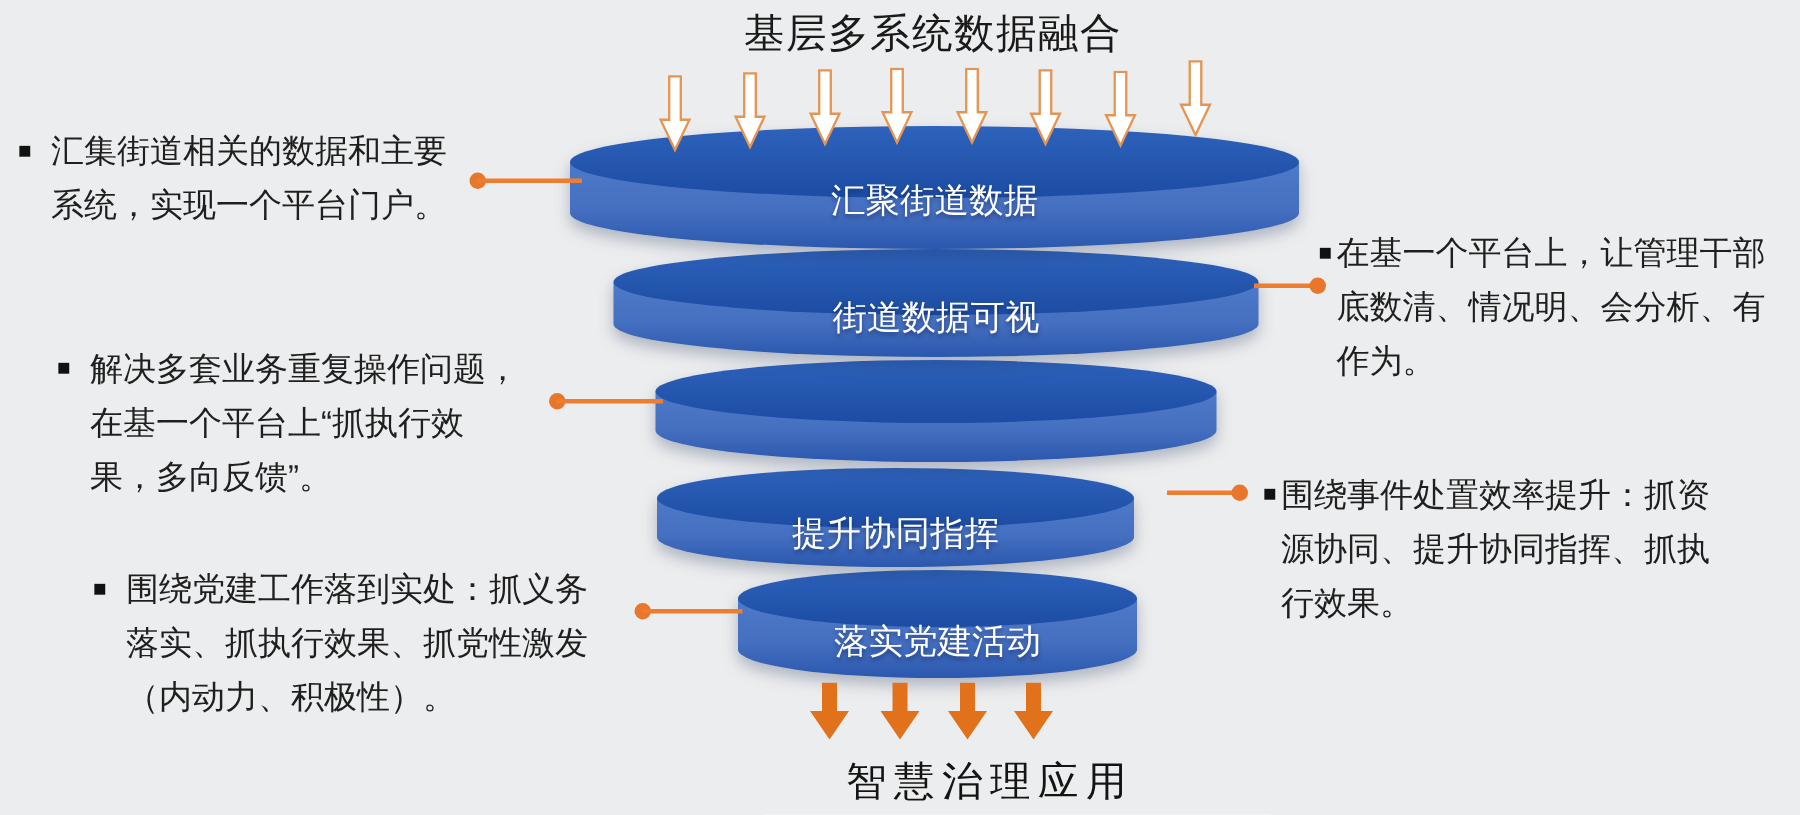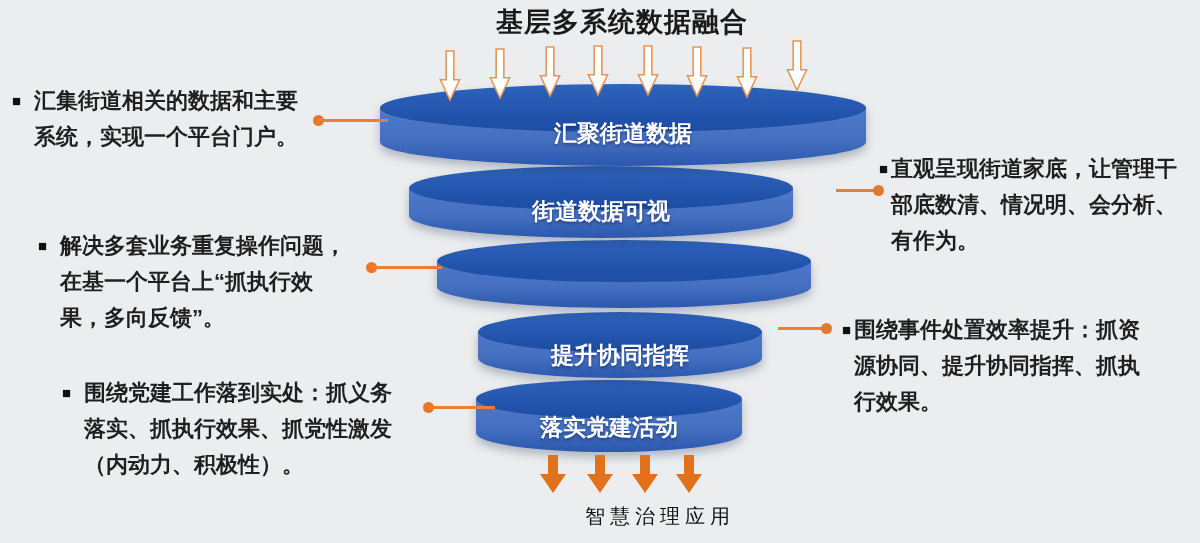--- a/index.html
+++ b/index.html
@@ -5,47 +5,47 @@
   html,body{margin:0;padding:0;}
   .canvas{
     position:relative;
     width:1200px;height:543px;
     background:#ecedee;
     overflow:hidden;
     font-family:"Liberation Sans","DejaVu Sans",sans-serif;
   }
   .page-title{
     position:absolute;left:372px;top:4px;width:500px;
-    text-align:center;font-size:27px;font-weight:700;color:#1a1a1a;
+    text-align:center;font-size:27px;font-weight:400;color:#1a1a1a;
     letter-spacing:1px;
   }
   .bottom-label{
     position:absolute;left:510px;top:503px;width:300px;
-    text-align:center;font-size:20px;font-weight:400;color:#141414;
+    text-align:center;font-size:27px;font-weight:400;color:#141414;
     letter-spacing:5px;
   }
   
   .tier{
     position:absolute;
     filter:drop-shadow(0 5px 5px rgba(30,50,90,.30));
   }
   .tier-body{
     position:absolute;left:0;right:0;bottom:0;
     top:var(--ehh);
     background:linear-gradient(180deg,#4e7ac9 0%,#456fc0 55%,#2a58ae 100%);
     border-radius:0 0 50% 50% / 0 0 var(--ehh) var(--ehh);
   }
   .tier-top{
     position:absolute;left:0;top:0;width:100%;height:var(--eh);
     border-radius:50%;
     background:linear-gradient(180deg,#2e62bb 0%,#1c4ca3 100%);
   }
   .tier-label{
     position:absolute;left:0;width:100%;text-align:center;
-    color:#ffffff;font-size:23px;font-weight:700;line-height:26px;
+    color:#ffffff;font-size:23px;font-weight:400;line-height:26px;
     text-shadow:0 2px 3px rgba(0,10,50,.40);
     z-index:3;
   }
   
   .conn-line{
     position:absolute;height:3px;background:#ed7d31;z-index:18;
   }
   .conn-dot{
     position:absolute;width:11px;height:11px;border-radius:50%;
     background:#e8762b;z-index:18;
@@ -53,21 +53,21 @@
   
   .arrow{position:absolute;z-index:20;}
   
   .note{
     position:absolute;display:flex;align-items:flex-start;
     color:#1f1f1f;font-size:22px;line-height:36px;
   }
   .note .bullet{
     font-size:15px;line-height:36px;color:#111;flex:0 0 auto;
   }
-  .note .note-text{flex:0 0 auto;font-weight:bold;}
+  .note .note-text{flex:0 0 auto;}
   .note.left .bullet{margin-right:13px;}
   .note.right .bullet{margin-right:3px;}
 </style>
 </head>
 <body>
 
 <div class="canvas">
 
   <div class="page-title">基层多系统数据融合</div>
 
@@ -89,38 +89,38 @@
   <svg class="arrow" style="left:686px;top:46px" width="22" height="52" viewBox="0 0 22 54">
       <path d="M7 1 H15 V31 H21 L11 52 L1 31 H7 Z" fill="#ffffff" stroke="#e49552" stroke-width="1.6"></path>
     </svg>
   <svg class="arrow" style="left:736px;top:47px" width="22" height="52" viewBox="0 0 22 54">
       <path d="M7 1 H15 V31 H21 L11 52 L1 31 H7 Z" fill="#ffffff" stroke="#e49552" stroke-width="1.6"></path>
     </svg>
   <svg class="arrow" style="left:786px;top:40px" width="22" height="52" viewBox="0 0 22 54">
       <path d="M7 1 H15 V31 H21 L11 52 L1 31 H7 Z" fill="#ffffff" stroke="#e49552" stroke-width="1.6"></path>
     </svg>
 
-  <div class="tier" style="left:476px;top:380px;width:266px;height:72px;--eh:38px;--ehh:19px;z-index:11">
+  <div class="tier" style="left:492px;top:380px;width:266px;height:72px;--eh:38px;--ehh:19px;z-index:11">
     <div class="tier-body"></div>
     <div class="tier-top"></div>
     <div class="tier-label" style="top:34px">落实党建活动</div>
   </div>
 
-  <div class="tier" style="left:478px;top:312px;width:284px;height:66px;--eh:40px;--ehh:20px;z-index:12">
+  <div class="tier" style="left:438px;top:312px;width:318px;height:66px;--eh:40px;--ehh:20px;z-index:12">
     <div class="tier-body"></div>
     <div class="tier-top"></div>
     <div class="tier-label" style="top:30px">提升协同指挥</div>
   </div>
 
   <div class="tier" style="left:437px;top:240px;width:374px;height:68px;--eh:42px;--ehh:21px;z-index:13">
     <div class="tier-body"></div>
     <div class="tier-top"></div>
   </div>
 
-  <div class="tier" style="left:409px;top:166px;width:384px;height:72px;--eh:44px;--ehh:22px;z-index:14">
+  <div class="tier" style="left:409px;top:166px;width:430px;height:72px;--eh:44px;--ehh:22px;z-index:14">
     <div class="tier-body"></div>
     <div class="tier-top"></div>
     <div class="tier-label" style="top:32px">街道数据可视</div>
   </div>
 
   <div class="tier" style="left:380px;top:84px;width:486px;height:82px;--eh:48px;--ehh:24px;z-index:15">
     <div class="tier-body"></div>
     <div class="tier-top"></div>
     <div class="tier-label" style="top:36px">汇聚街道数据</div>
   </div>
@@ -150,21 +150,21 @@
     <div class="note-text" style="width:292px">解决多套业务重复操作问题，在基一个平台上“抓执行效果，多向反馈”。</div>
   </div>
 
   <div class="note left" style="left:62px;top:375px">
     <span class="bullet">■</span>
     <div class="note-text" style="width:314px">围绕党建工作落到实处：抓义务落实、抓执行效果、抓党性激发（内动力、积极性）。</div>
   </div>
 
   <div class="note right" style="left:879px;top:151px">
     <span class="bullet">■</span>
-    <div class="note-text" style="width:290px">直观呈现街道家底，让管理干部底数清、情况明、会分析、有作为。</div>
+    <div class="note-text" style="width:290px">在基一个平台上，让管理干部底数清、情况明、会分析、有作为。</div>
   </div>
 
   <div class="note right" style="left:842px;top:312px">
     <span class="bullet">■</span>
     <div class="note-text" style="width:290px">围绕事件处置效率提升：抓资源协同、提升协同指挥、抓执行效果。</div>
   </div>
 
   <svg class="arrow" style="left:540px;top:455px" width="26" height="38" viewBox="0 0 26 38">
       <path d="M8 0 H18 V19 H26 L13 38 L0 19 H8 Z" fill="#e2711c"></path>
     </svg>

